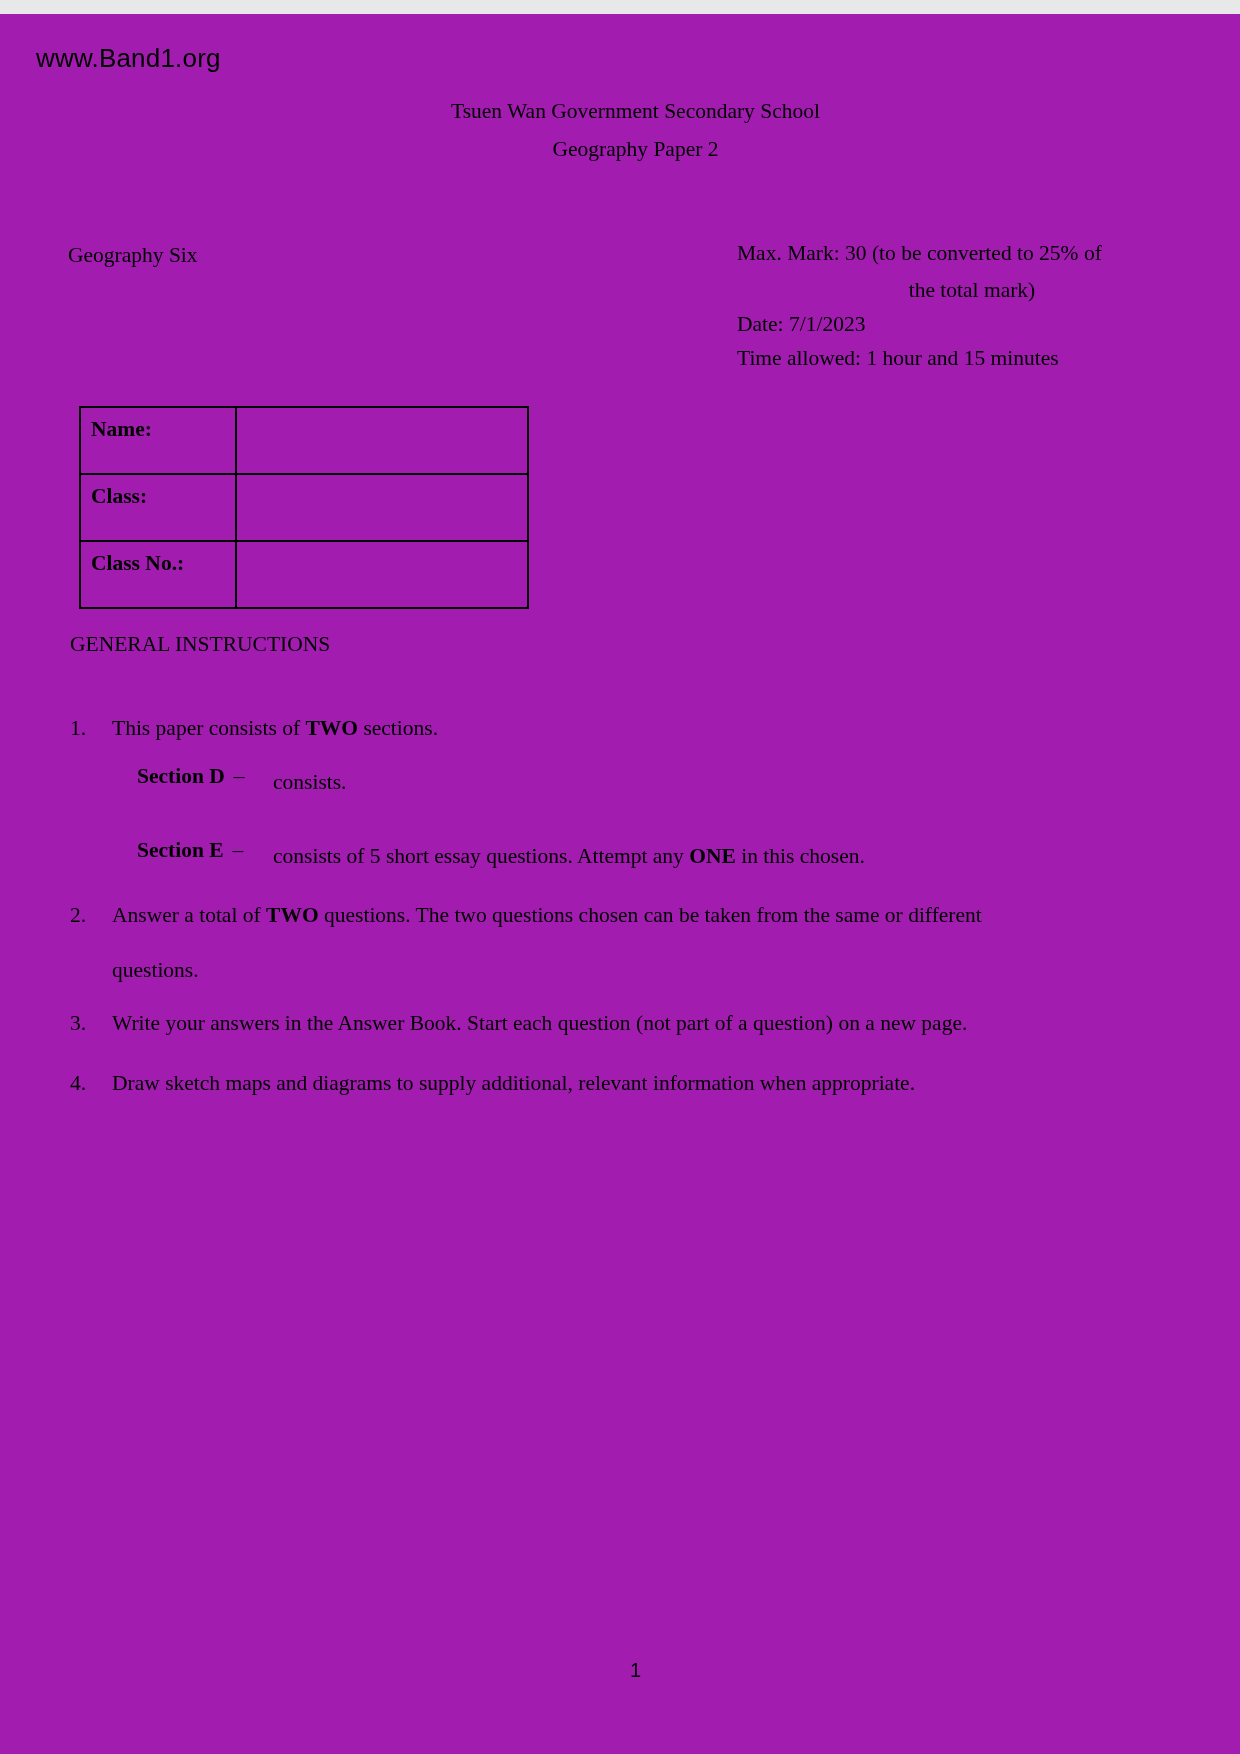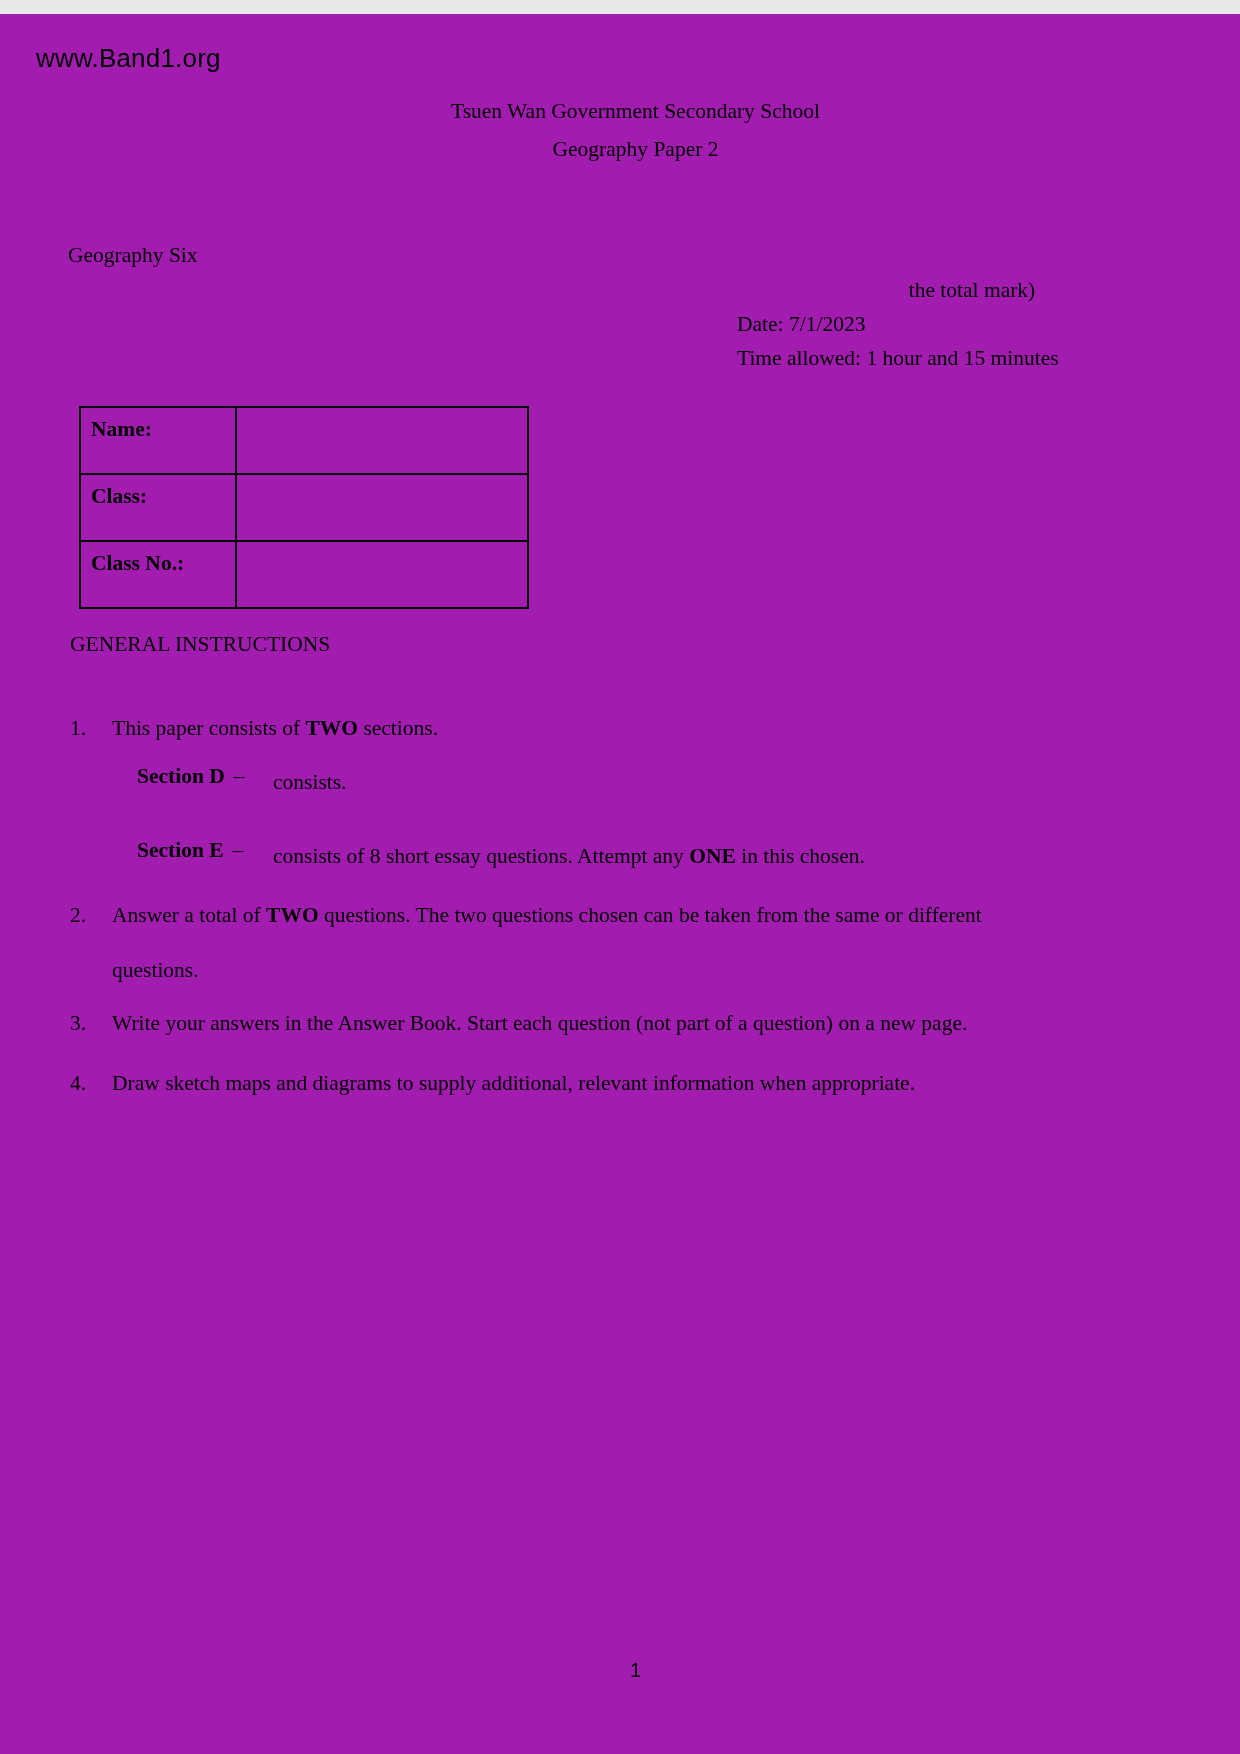--- a/index.html
+++ b/index.html
@@ -85,20 +85,21 @@
 
   <div class="abs watermark">www.Band1.org</div>
 
   <div class="abs title-block">
     <div>Tsuen Wan Government Secondary School</div>
     <div>Geography Paper 2</div>
   </div>
 
   <div class="abs level">Geography Six</div>
 
+  <div class="abs meta-line1">Max. Mark: 30 (to be converted to 25% of</div>
   <div class="abs meta-line2">the total mark)</div>
   <div class="abs meta-date">Date: 7/1/2023</div>
   <div class="abs meta-time">Time allowed: 1 hour and 15 minutes</div>
 
   <table class="student-table">
     <tbody>
       <tr>
         <th>Name:</th>
         <td></td>
       </tr>
@@ -119,21 +120,21 @@
 
   <div class="abs sec-row sec-d">
     <div class="sec-label"><b>Section D</b><span class="dash">–</span></div>
     <div class="sec-desc">
         <div>consists.</div>
       </div>
   </div>
 
   <div class="abs sec-row sec-e">
     <div class="sec-label"><b>Section E</b><span class="dash">–</span></div>
-    <div class="sec-desc"><span>consists of 8 short essay questions. Attempt any </span><b>ONE</b><span> in this chosen.</span></div>
+    <div class="sec-desc"><span>consists of 5 short essay questions. Attempt any </span><b>ONE</b><span> in this chosen.</span></div>
   </div>
 
   <div class="abs item item2-l1"><span class="num">2.</span><span><span>Answer a total of </span><b>TWO</b><span> questions. The two questions chosen can be taken from the same or different</span></span></div>
   <div class="abs cont-line item2-l2">questions.</div>
 
   <div class="abs item item3"><span class="num">3.</span><span>Write your answers in the Answer Book. Start each question (not part of a question) on a new page.</span></div>
 
   <div class="abs item item4"><span class="num">4.</span><span>Draw sketch maps and diagrams to supply additional, relevant information when appropriate.</span></div>
 
   <div class="abs page-num">1</div>

